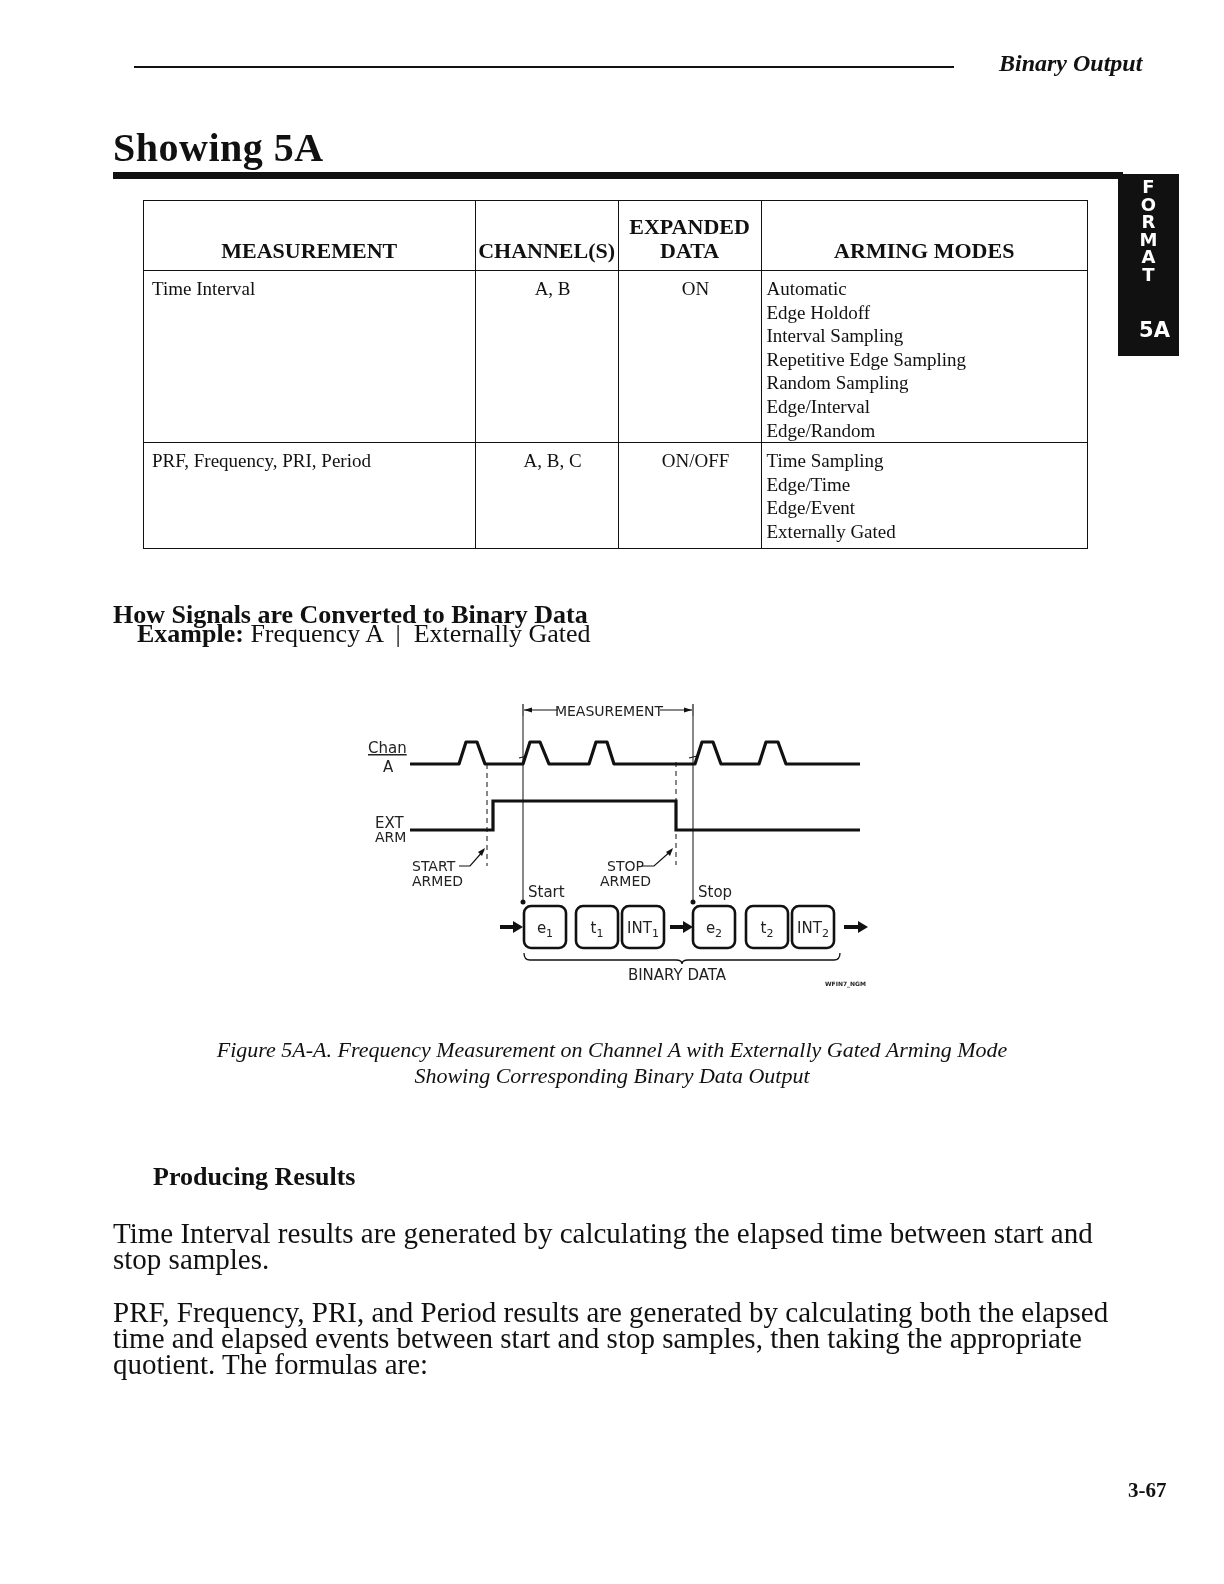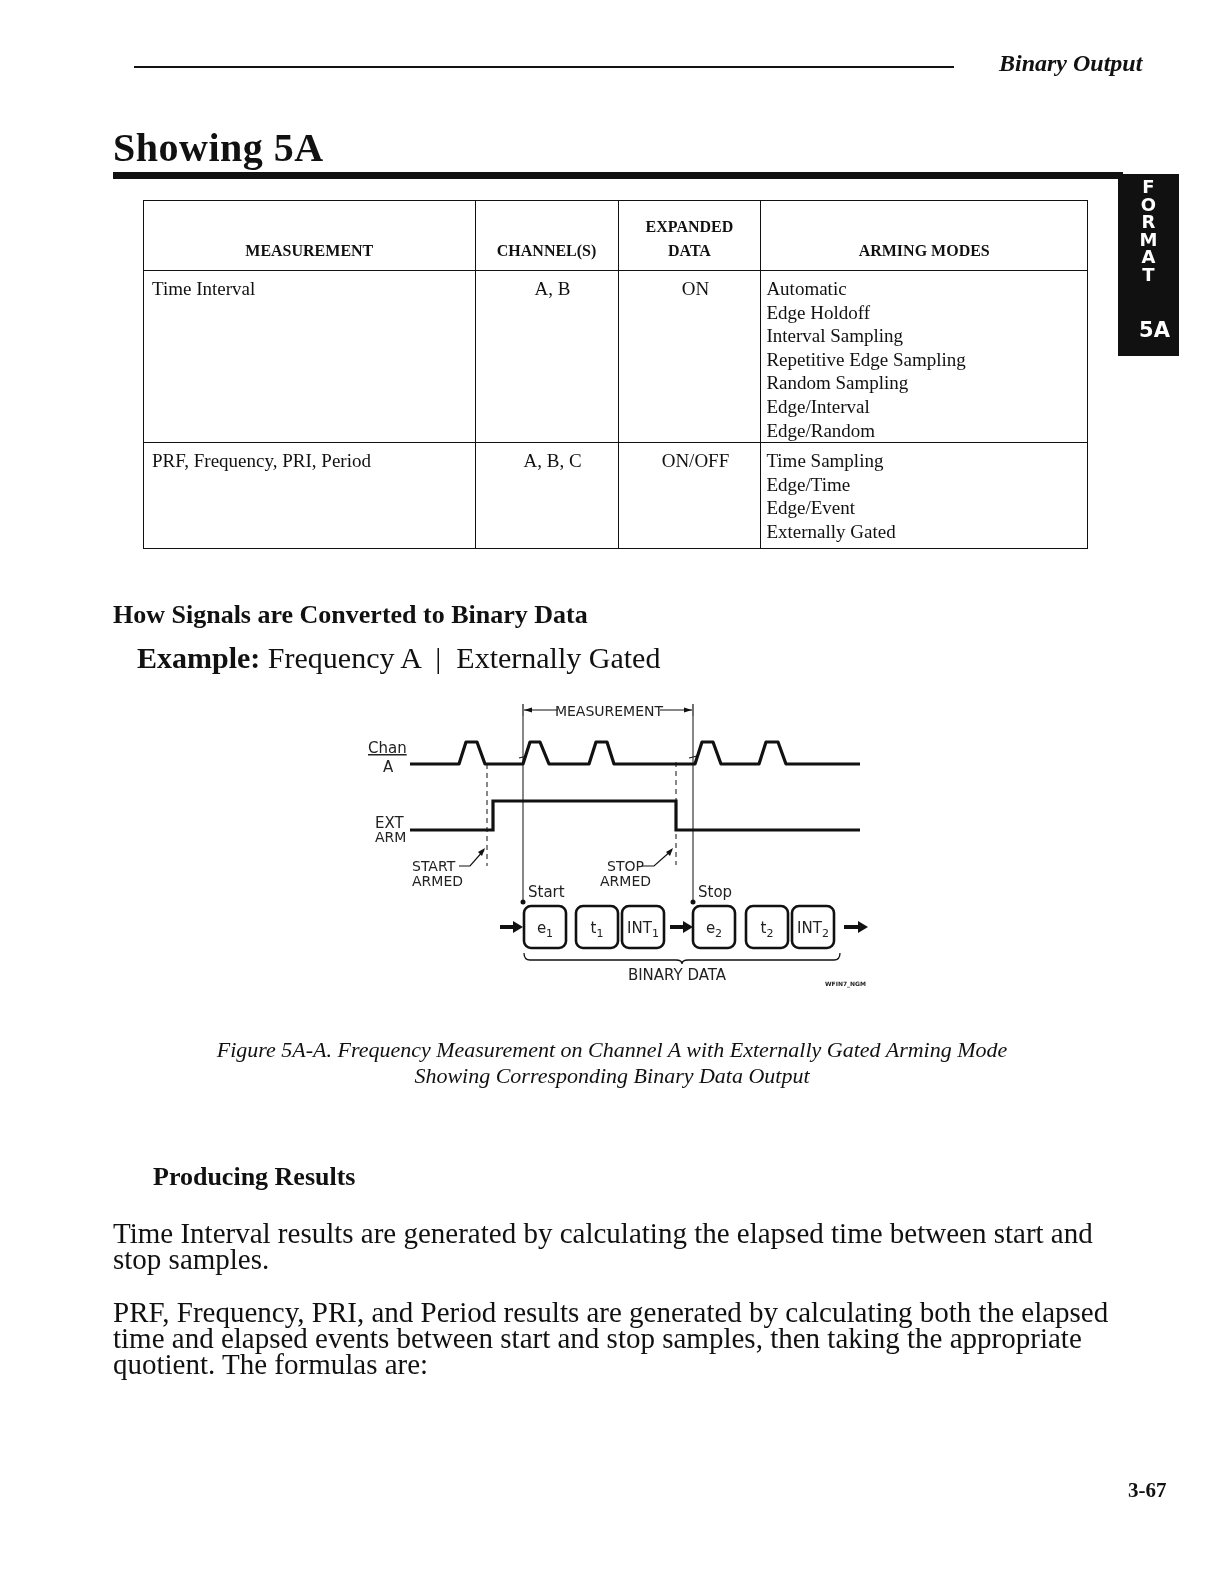--- a/index.html
+++ b/index.html
@@ -15,31 +15,31 @@
   #title-bar { left:113px; top:172px; width:1010px; height:7px; background:#111; }
 
   
   #side-tab { left:1118px; top:174px; width:61px; height:182px; background:#111; color:#fff; font-family:"DejaVu Sans", sans-serif; font-weight:bold; text-align:center; }
   #side-tab .letters { position:absolute; left:0; top:4px; width:61px; font-size:18px; line-height:17.5px; }
   #side-tab .code { position:absolute; left:0; top:144px; width:73px; font-size:21px; }
 
   
   #spec-table { left:143px; top:200px; width:945px; border-collapse:collapse; font-family:"Liberation Serif", serif; font-size:19px; }
   #spec-table th, #spec-table td { border:1.5px solid #111; vertical-align:top; }
-  #spec-table th { font-weight:bold; font-size:16px; height:62px; vertical-align:bottom; padding:0 0 7px 0; line-height:24px; text-align:center; }
+  #spec-table th { font-weight:bold; font-size:22px; height:62px; vertical-align:bottom; padding:0 0 7px 0; line-height:24px; text-align:center; }
   #spec-table td { padding:6px 6px 0 8px; line-height:23.6px; }
   #spec-table td.c { text-align:center; padding-left:12px; padding-right:0; }
   #spec-table td.modes { padding-left:5px; }
   .mode-line { display:block; }
   col.c1 { width:332px; } col.c2 { width:143px; } col.c3 { width:143px; } col.c4 { width:327px; }
 
   
   .h2 { font-family:"Liberation Serif", serif; font-weight:bold; font-size:26px; white-space:nowrap; }
   #sec1-title { left:113px; top:585px;margin-top:15px; }
-  #example-line { left:137px; top:641px; font-family:"Liberation Serif", serif; font-size:30px; white-space:nowrap; }
+  #example-line { left:137px; top:619px; font-family:"Liberation Serif", serif; font-size:26px; white-space:nowrap; }
   #example-line b { font-weight:bold; }
 
   
   #diagram { left:360px; top:690px; width:520px; height:310px; }
   #diagram text { font-family:"DejaVu Sans", sans-serif; fill:#222; }
 
   
   #caption { left:100px; top:1037px; width:1024px; text-align:center; font-family:"Liberation Serif", serif; font-style:italic; font-size:22px; line-height:26px; }
 
   #sec2-title { left:113px; top:1162px;margin-left:40px; }

